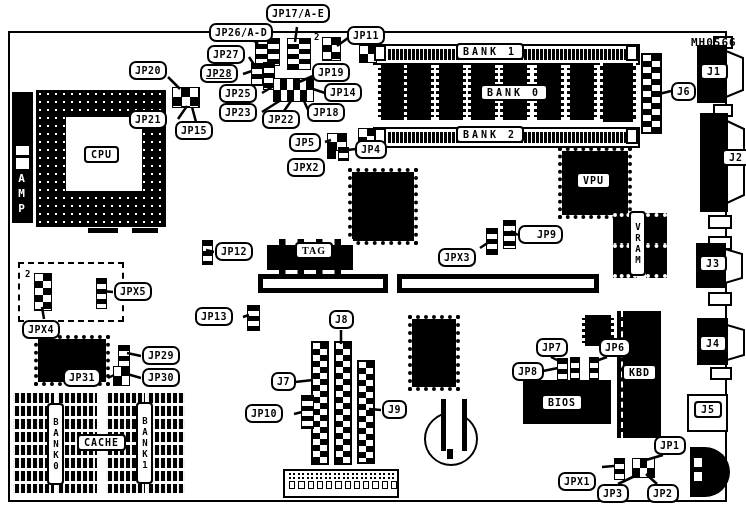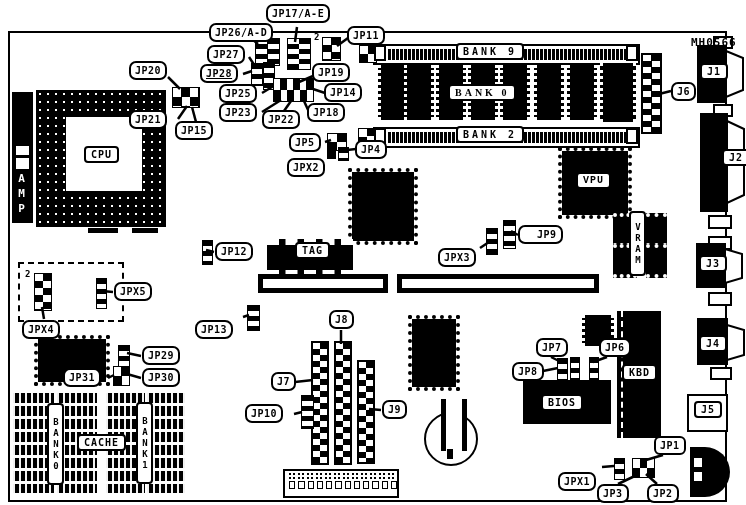--- a/index.html
+++ b/index.html
@@ -103,33 +103,33 @@
     <div class="bar"></div>
   </div>
   <div class="clip" style="left:374px;top:128px;"></div>
   <div class="clip" style="left:626px;top:128px;"></div>
 
   <div class="pinhdr" style="left:641px;top:53px;width:17px;height:77px;background-size:17px 12px;"></div>
   <div class="dram" style="left:600px;top:63px;width:30px;height:59px;"></div>
 
   <div class="qfp" style="left:348px;top:168px;width:62px;height:69px;"></div>
   <div class="qfp" style="left:558px;top:147px;width:66px;height:64px;"></div>
-  <div class="complabel" style="left:576px;top:172px;font-family:Liberation Mono, monospace;">VPU</div>
+  <div class="complabel" style="left:576px;top:172px;">VPU</div>
   <div class="qfp" style="left:34px;top:335px;width:68px;height:43px;"></div>
   <div class="qfp" style="left:408px;top:315px;width:44px;height:68px;"></div>
 
   <div class="chipH" style="left:613px;top:213px;width:24px;height:26px;"></div>
   <div class="chipH" style="left:646px;top:213px;width:21px;height:26px;"></div>
   <div class="chipH" style="left:613px;top:244px;width:24px;height:26px;"></div>
   <div class="chipH" style="left:646px;top:244px;width:21px;height:26px;"></div>
   <div class="complabel vlabel" style="left:629px;top:211px;height:55px;font-size:9px;padding:3px 1px;letter-spacing:1px;">VRAM</div>
 
   <div class="vjump" style="left:202px;top:240px;width:9px;height:23px;"></div>
   <div class="tagchip" style="left:267px;top:239px;width:86px;height:25px;"></div>
-  <div class="complabel" style="left:295px;top:242px;">TAG</div>
+  <div class="complabel" style="left:295px;top:242px;font-family:Liberation Serif, serif;">TAG</div>
   <div class="slot" style="left:258px;top:274px;width:120px;height:9px;"></div>
   <div class="slot" style="left:397px;top:274px;width:192px;height:9px;"></div>
   <div class="vjump" style="left:486px;top:228px;width:10px;height:25px;"></div>
   <div class="vjump" style="left:503px;top:220px;width:11px;height:27px;"></div>
   <div class="vjump" style="left:247px;top:305px;width:11px;height:24px;"></div>
 
   <div class="abs" style="left:18px;top:262px;width:102px;height:56px;border:2px dashed #000;z-index:2;"></div>
   <div class="pins" style="left:34px;top:273px;width:16px;height:36px;background-size:16px 14px;"></div>
   <div class="vjump" style="left:96px;top:278px;width:9px;height:29px;"></div>
   <div class="vjump" style="left:118px;top:345px;width:10px;height:20px;"></div>
@@ -290,46 +290,46 @@
   <div class="callout" style="left:324px;top:83px;">JP14</div>
   <div class="callout" style="left:219px;top:103px;">JP23</div>
   <div class="callout" style="left:262px;top:110px;">JP22</div>
   <div class="callout" style="left:307px;top:103px;">JP18</div>
   <div class="callout" style="left:129px;top:110px;">JP21</div>
   <div class="callout" style="left:175px;top:121px;">JP15</div>
   <div class="callout" style="left:289px;top:133px;">JP5</div>
   <div class="callout" style="left:355px;top:140px;">JP4</div>
   <div class="callout" style="left:287px;top:158px;">JPX2</div>
 
-  <div class="complabel" style="left:456px;top:43px;letter-spacing:3px;">BANK 9</div>
-  <div class="complabel" style="left:448px;top:84px;letter-spacing:3px;font-family:Liberation Serif, serif;">BANK 0</div>
+  <div class="complabel" style="left:456px;top:43px;letter-spacing:3px;">BANK 1</div>
+  <div class="complabel" style="left:480px;top:84px;letter-spacing:3px;">BANK 0</div>
   <div class="complabel" style="left:456px;top:126px;letter-spacing:3px;">BANK 2</div>
 
   <div class="plain" style="left:648px;top:36px;">MH0566</div>
   <div class="callout" style="left:671px;top:82px;">J6</div>
 
   <div class="callout" style="left:215px;top:242px;">JP12</div>
-  <div class="callout" style="left:195px;top:320px;border-radius:8px;">JP13</div>
+  <div class="callout" style="left:195px;top:307px;">JP13</div>
   <div class="callout" style="left:438px;top:248px;">JPX3</div>
   <div class="callout" style="left:518px;top:225px;padding-left:17px;">JP9</div>
 
   <div class="pin2" style="left:25px;top:269px;">2</div>
   <div class="callout" style="left:114px;top:282px;">JPX5</div>
   <div class="callout" style="left:22px;top:320px;">JPX4</div>
   <div class="callout" style="left:142px;top:346px;">JP29</div>
   <div class="callout" style="left:142px;top:368px;">JP30</div>
   <div class="callout" style="left:63px;top:368px;">JP31</div>
 
   <div class="callout" style="left:271px;top:372px;">J7</div>
   <div class="callout" style="left:329px;top:310px;">J8</div>
   <div class="callout" style="left:382px;top:400px;">J9</div>
   <div class="callout" style="left:245px;top:404px;text-align:right;">JP10</div>
 
   <div class="callout" style="left:536px;top:338px;">JP7</div>
   <div class="callout" style="left:512px;top:362px;">JP8</div>
   <div class="callout" style="left:599px;top:338px;">JP6</div>
 
-  <div class="callout" style="left:654px;top:436px;border-radius:6px;">JP1</div>
+  <div class="callout" style="left:654px;top:436px;">JP1</div>
   <div class="callout" style="left:558px;top:472px;">JPX1</div>
   <div class="callout" style="left:597px;top:484px;">JP3</div>
   <div class="callout" style="left:647px;top:484px;">JP2</div>
 
 </div>
 
 </body></html>

